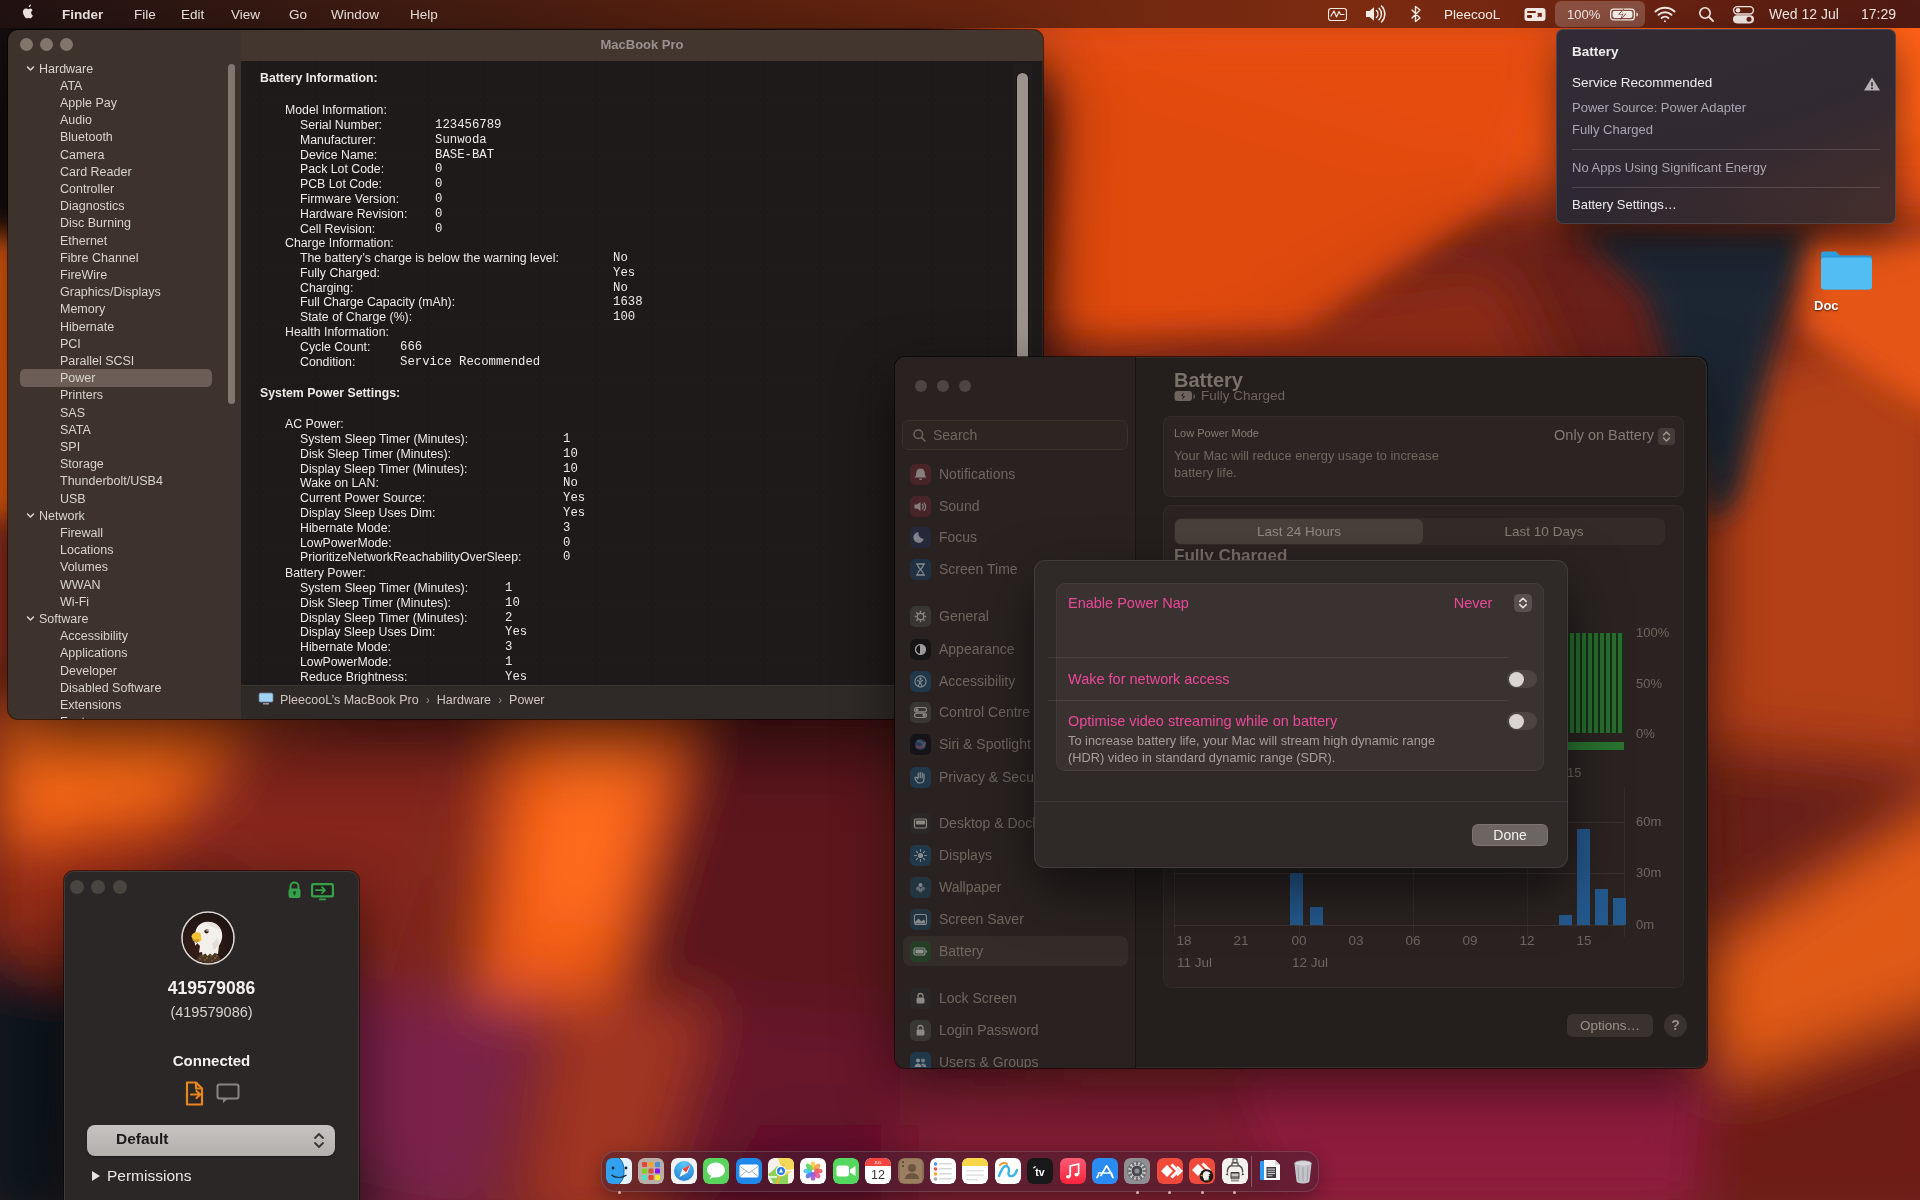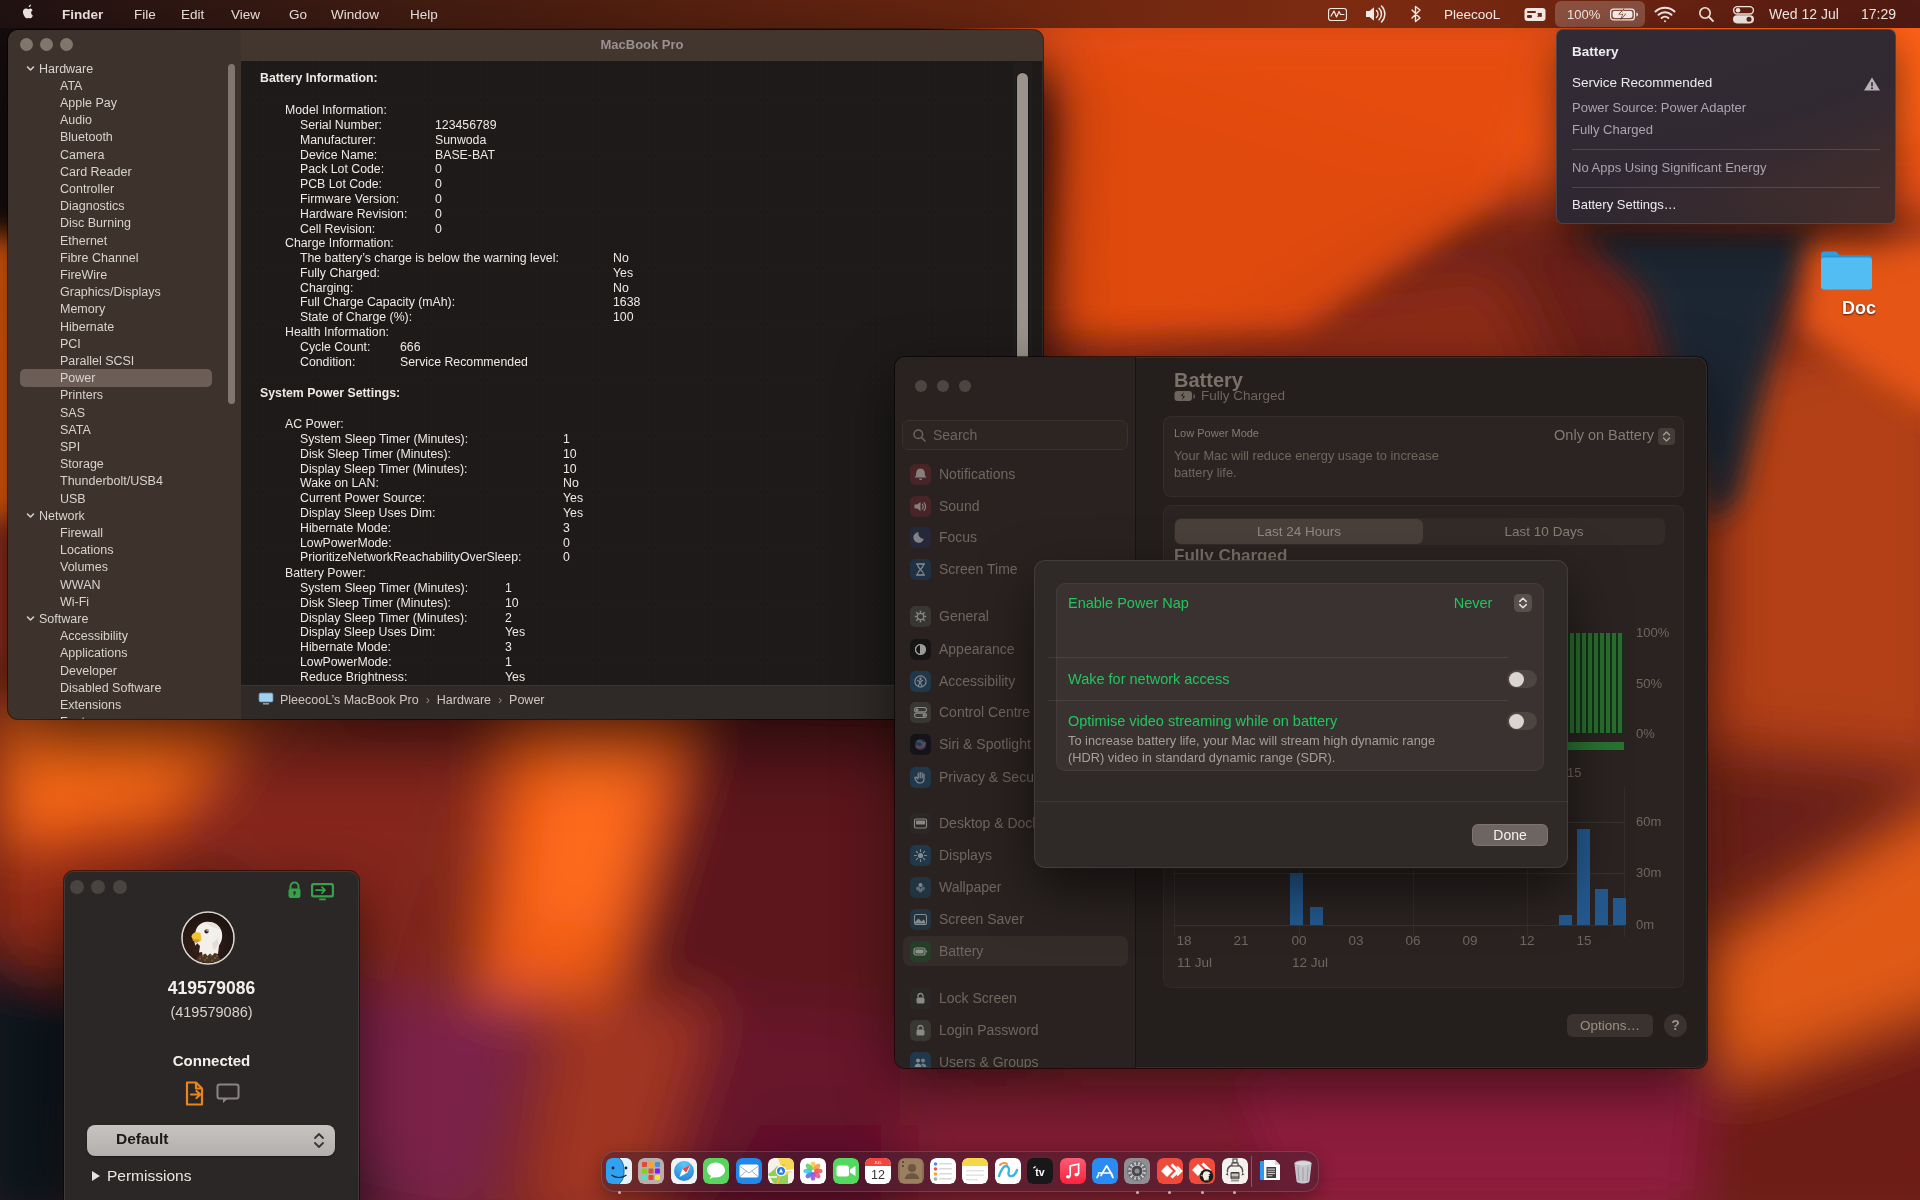--- a/index.html
+++ b/index.html
@@ -17,21 +17,21 @@
 #sysinfo { position:absolute; left:8px; top:30px; width:1035px; height:689px; border-radius:10px;
   background:#1d1a19 radial-gradient(rgba(88,88,140,0.09) 0.8px, transparent 1px); background-size:7px 7px; box-shadow:0 28px 70px rgba(0,0,0,.6), 0 0 0 1px rgba(255,255,255,.08) inset, 0 0 0 1px rgba(0,0,0,.55); overflow:hidden; }
 .si-side { position:absolute; left:0; top:0; width:233px; height:100%; background:#3d322c; }
 .si-title { position:absolute; left:233px; top:0; width:802px; height:31px; background:#43362f;
   color:#9a9190; font-weight:700; font-size:13px; text-align:center; line-height:29px; }
 .si-item { position:absolute; font-size:12.5px; color:#d9d3cd; white-space:nowrap; line-height:16px; }
 .si-pill { position:absolute; left:12px; top:339px; width:192px; height:18px; background:#6c5e56; border-radius:5px; }
 .si-sb { position:absolute; left:220px; top:34px; width:7px; height:340px; background:#8d8279; opacity:.85; border-radius:4px; }
 .si-line { position:absolute; font-size:12.3px; color:#efe9e5; white-space:nowrap; line-height:15px; }
 .si-line b { font-weight:700; }
-.si-line .v { position:absolute; }
+.si-line .v { position:absolute;font-family:Liberation Mono, monospace; }
 .si-bottom { position:absolute; left:233px; top:655px; width:802px; height:34px; background:#2f2a27; border-top:1px solid #3b3531; }
 .chev { display:inline-block; width:9px; height:9px; margin-right:4px; }
 
 #battmenu { position:absolute; left:1556px; top:29px; width:340px; height:195px; border-radius:7px;
   background:linear-gradient(160deg, rgba(44,42,54,0.97) 0%, rgba(41,39,51,0.96) 55%, rgba(58,44,44,0.92) 100%);
   box-shadow:0 16px 40px rgba(0,0,0,.5), 0 0 0 1px rgba(255,255,255,.12) inset; font-size:13px; color:#ebebee; }
 .bm-row { position:absolute; left:16px; white-space:nowrap; }
 .bm-sep { position:absolute; left:16px; width:308px; height:1px; background:rgba(255,255,255,.14); }
 
 #docicon { position:absolute; left:1814px; top:246px; width:62px; height:70px; }
@@ -40,21 +40,21 @@
   background:#241e1c; box-shadow:0 20px 55px rgba(0,0,0,.5), 0 0 0 1px rgba(255,255,255,.07) inset, 0 0 0 1px rgba(0,0,0,.55); overflow:hidden; }
 .st-side { position:absolute; left:0; top:0; width:241px; height:100%; background:#292220; border-right:1px solid #191413; }
 .st-row { position:absolute; left:44px; font-size:14px; color:#6f665f; white-space:nowrap; line-height:22px; }
 .st-ic { position:absolute; left:15px; width:21px; height:21px; border-radius:5px; filter:brightness(.68) saturate(.72); }
 .st-search { position:absolute; left:7px; top:63px; width:226px; height:30px; background:#2c2521; border:1px solid #3a322c; border-radius:7px;
   color:#6f655e; font-size:14px; line-height:28px; padding-left:30px; }
 
 #sheet { position:absolute; left:139px; top:203px; width:534px; height:308px; border-radius:11px;
   background:#2f2928; box-shadow:0 22px 55px rgba(0,0,0,.55), 0 0 0 1px rgba(255,255,255,.09) inset; }
 .sh-card { position:absolute; left:22px; top:23px; width:488px; height:188px; background:#393231; border-radius:9px; box-shadow:0 0 0 1px rgba(255,255,255,.05) inset; }
-.sh-t { position:absolute; font-size:14.5px; color:#22c55e; white-space:nowrap; }
+.sh-t { position:absolute; font-size:14.5px; color:#ec4899; white-space:nowrap; }
 .sh-d { position:absolute; font-size:12.8px; color:#a89e98; white-space:nowrap; line-height:16.5px; }
 .sh-sep { position:absolute; left:14px; width:460px; height:1px; background:rgba(255,255,255,.08); }
 .tgl { position:absolute; width:30px; height:18px; border-radius:9px; background:#4e4441; }
 .tgl::after { content:""; position:absolute; left:1.5px; top:1.5px; width:15px; height:15px; border-radius:50%; background:#dad5d1; }
 
 #anydesk { position:absolute; left:64px; top:871px; width:295px; height:340px; border-radius:10px;
   background:#2b2726; box-shadow:0 24px 60px rgba(0,0,0,.6), 0 0 0 1px rgba(255,255,255,.09) inset, 0 0 0 1px rgba(0,0,0,.5); }
 
 #dock { position:absolute; left:601px; top:1151px; width:718px; height:41px; border-radius:14px;
   background:rgba(68,32,48,0.5); box-shadow:0 0 0 1px rgba(255,255,255,.14) inset, 0 6px 18px rgba(0,0,0,.3); }
@@ -282,21 +282,21 @@
   <div class="bm-row" style="top:131px;color:#a9a5ae">No Apps Using Significant Energy</div>
   <div class="bm-sep" style="top:158px"></div>
   <div class="bm-row" style="top:168px">Battery Settings…</div>
 </div>
 <div id="docicon">
   <svg width="62" height="48" viewBox="0 0 62 48" style="position:absolute;left:0;top:0">
     <path d="M7 8.5c0-1.7 1.3-3 3-3h12l4 4h29c1.7 0 3 1.3 3 3v28c0 1.7-1.3 3-3 3H10c-1.7 0-3-1.3-3-3z" fill="#2e9fdc"></path>
     <path d="M7 13h51c0-1.7-1.3-3.2-3-3.2H10c-1.7 0-3 1.4-3 3.2z" fill="#2790cc" opacity="0.7"></path>
     <rect x="7" y="11.5" width="51" height="32" rx="3" fill="#52bdf2"></rect>
   </svg>
-  <div style="position:absolute;left:0;top:52px;width:62px;text-align:right;color:#fff;font-size:18px;font-weight:700;text-shadow:0 1px 2px rgba(0,0,0,.7)">Doc</div>
+  <div style="position:absolute;left:0;top:52px;width:62px;text-align:left;color:#fff;font-size:13px;font-weight:700;text-shadow:0 1px 2px rgba(0,0,0,.7)">Doc</div>
 </div>
 <div id="settings">
   <div class="st-side">
     <div class="st-search"><svg style="position:absolute;left:9px;top:7px" width="15" height="15" viewBox="0 0 15 15">
           <circle cx="6.3" cy="6.3" r="4.3" stroke="#6f655e" stroke-width="1.5" fill="none"></circle>
           <path d="M9.5 9.5l3.5 3.5" stroke="#6f655e" stroke-width="1.5" stroke-linecap="round"></path>
         </svg>Search</div>
     <div style="position:absolute;left:8px;top:579px;width:225px;height:30px;background:#332c28;border-radius:7px"></div>
     <svg class="st-ic" style="top:106.5px" viewBox="0 0 21 21">
         <rect width="21" height="21" rx="5" fill="#7c3136"></rect>

